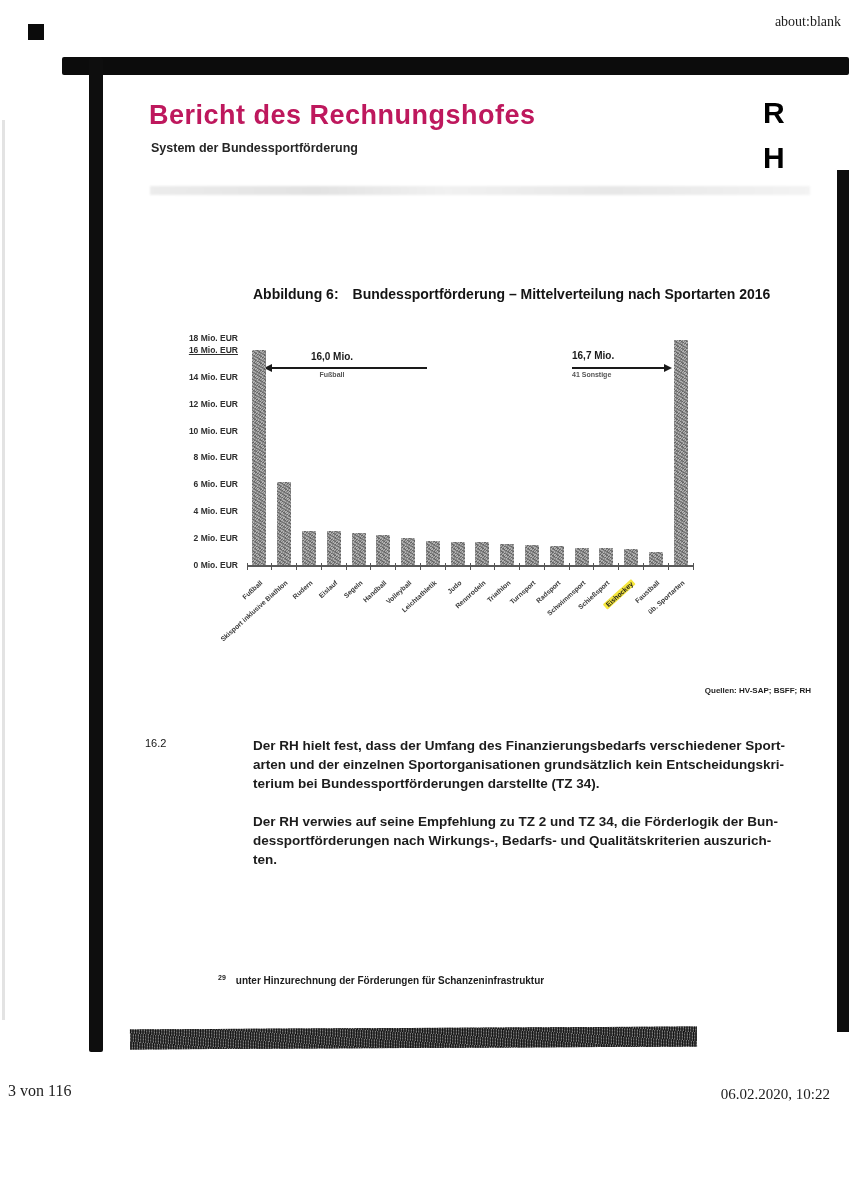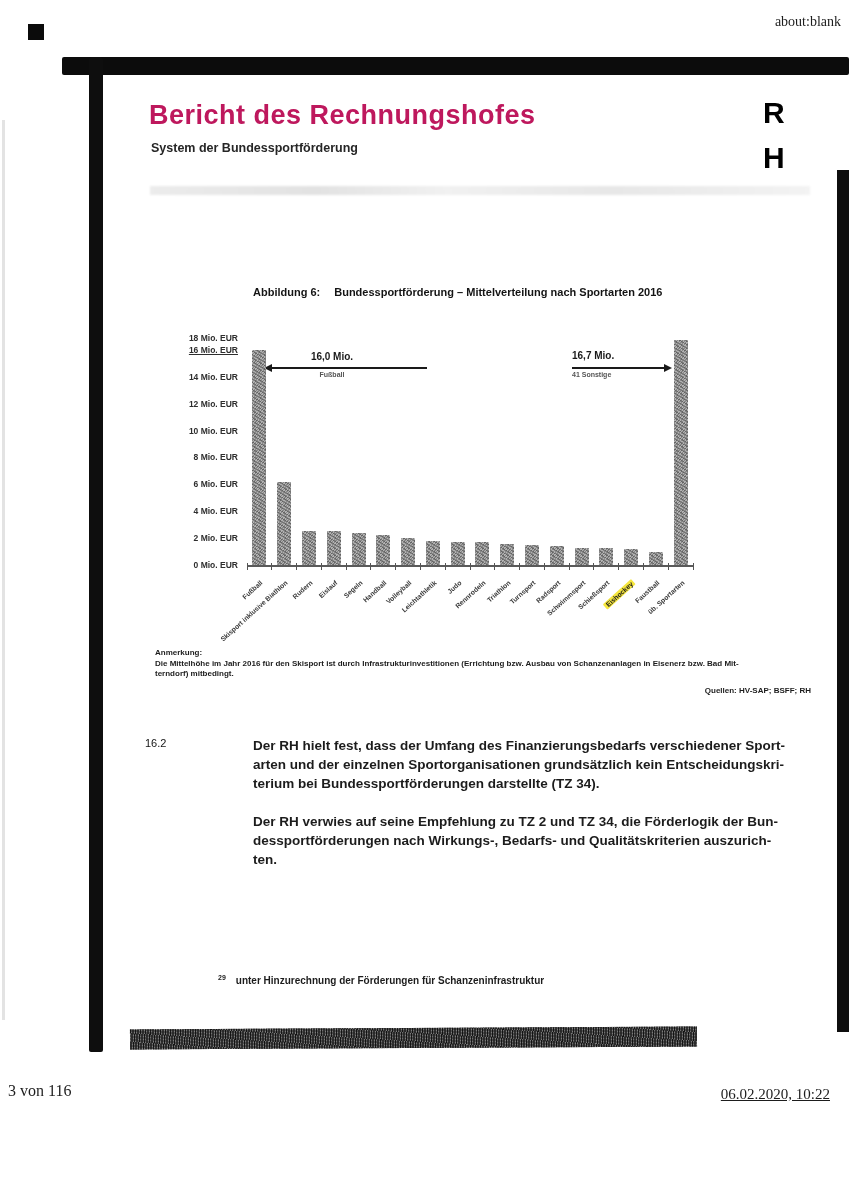--- a/index.html
+++ b/index.html
@@ -3,21 +3,21 @@
 <meta charset="utf-8">
 <style>
   html,body{margin:0;padding:0;background:#ffffff;}
   .page{position:relative;width:849px;height:1200px;background:#fff;overflow:hidden;
         font-family:"Liberation Sans",sans-serif;color:#1e1e1e;}
   .abs{position:absolute;}
 
   
   .url{right:8px;top:14px;font-family:"Liberation Serif",serif;font-size:14px;color:#1d1d1d;}
   .footer-left{left:8px;top:1082px;font-family:"Liberation Serif",serif;font-size:16px;color:#1d1d1d;}
-  .footer-right{right:19px;top:1086px;font-family:"Liberation Serif",serif;font-size:15px;color:#1d1d1d;text-decoration:underline;}
+  .footer-right{right:19px;top:1086px;font-family:"Liberation Serif",serif;font-size:15px;color:#1d1d1d;}
 
   
   .sq{left:28px;top:24px;width:16px;height:16px;background:#0b0b0b;}
   .bar-top{left:62px;top:57px;width:787px;height:18px;background:#0c0c0c;border-radius:2px;}
   .bar-left{left:89px;top:57px;width:14px;height:995px;background:#0e0e0e;border-radius:2px;}
   .bar-right{left:837px;top:170px;width:12px;height:862px;background:#0e0e0e;}
   .bar-bottom{left:130px;top:1028px;width:567px;height:20px;background-color:#4e4e4e;transform:rotate(-0.3deg);
     background-image:repeating-linear-gradient(97deg,rgba(15,15,15,.9) 0 1px,rgba(130,130,130,.35) 1px 2px,rgba(40,40,40,.85) 2px 4px,rgba(170,170,170,.3) 4px 5px),
                      repeating-linear-gradient(8deg,rgba(25,25,25,.55) 0 2px,rgba(210,210,210,.2) 2px 3px);}
   .ghost1{left:150px;top:186px;width:660px;height:9px;filter:blur(1.2px);
@@ -27,21 +27,21 @@
   
   .title{left:149px;top:100px;font-size:27px;font-weight:600;letter-spacing:.5px;color:#be185d;}
   .subtitle{left:151px;top:141px;font-size:12.5px;font-weight:700;color:#262626;}
   .logo{left:763px;top:99px;width:40px;color:#000;}
   .logo .l{font-size:30px;font-weight:800;line-height:27px;display:block;}
   .logo .rule{width:25px;height:4px;background:#000;margin:2px 0 2px 1px;}
 
   
   .para{font-size:13.5px;font-weight:600;line-height:19px;color:#1c1c1c;white-space:pre-line;}
   .intro{left:253px;top:210px;width:560px;}
-  .caption{left:253px;top:286px;font-size:11px;font-weight:700;color:#141414;}
+  .caption{left:253px;top:286px;font-size:14px;font-weight:700;color:#141414;}
   .caption .cap-title{margin-left:14px;}
 
   
   .yaxis{left:150px;top:318px;width:88px;height:260px;}
   .ylab{position:absolute;right:0;font-size:8.5px;font-weight:600;color:#2e2e2e;white-space:nowrap;}
   .plot{left:247px;top:323px;width:446px;height:242px;border-bottom:2px solid #5a5a5a;}
   .bar{position:absolute;bottom:0;width:14px;border-radius:1px;background-color:#b2b2b2;
     background-image:repeating-linear-gradient(31deg,rgba(70,70,70,.55) 0 1px,transparent 1px 3px),
                      repeating-linear-gradient(-54deg,rgba(95,95,95,.5) 0 1px,transparent 1px 2px);}
   .tick{position:absolute;width:1px;height:7px;bottom:-5px;background:#555;}
@@ -173,25 +173,20 @@
       <div class="xlab" style="left: 110.167px;"><span>Triathlon</span></div>
       <div class="xlab" style="left: 134.944px;"><span>Turnsport</span></div>
       <div class="xlab" style="left: 159.722px;"><span>Radsport</span></div>
       <div class="xlab" style="left: 184.5px;"><span>Schwimmsport</span></div>
       <div class="xlab" style="left: 209.278px;"><span>Schießsport</span></div>
       <div class="xlab" style="left: 234.056px;"><span class="hl" style="background: rgb(246, 231, 62); color: rgb(28, 28, 28);">Eishockey</span></div>
       <div class="xlab" style="left: 258.833px;"><span>Faustball</span></div>
       <div class="xlab" style="left: 283.611px;"><span>üb. Sportarten</span></div>
     </div>
 
-  <div class="abs note">
-    <span class="nh">Anmerkung:</span>
-    <span class="nt">Die Mittelhöhe im Jahr 2016 für den Skisport ist durch Infrastrukturinvestitionen (Errichtung bzw. Ausbau von Schanzenanlagen in Eisenerz bzw. Bad Mit-
-terndorf) mitbedingt.</span>
-  </div>
   <div class="abs sources">Quellen: HV-SAP; BSFF; RH</div>
 
   <div class="abs sec-num">16.2</div>
   <div class="abs para p1">Der RH hielt fest, dass der Umfang des Finanzierungsbedarfs verschiedener Sport-
 arten und der einzelnen Sportorganisationen grundsätzlich kein Entscheidungskri-
 terium bei Bundessportförderungen darstellte (TZ 34).</div>
   <div class="abs para p2">Der RH verwies auf seine Empfehlung zu TZ 2 und TZ 34, die Förderlogik der Bun-
 dessportförderungen nach Wirkungs-, Bedarfs- und Qualitätskriterien auszurich-
 ten.</div>
 

